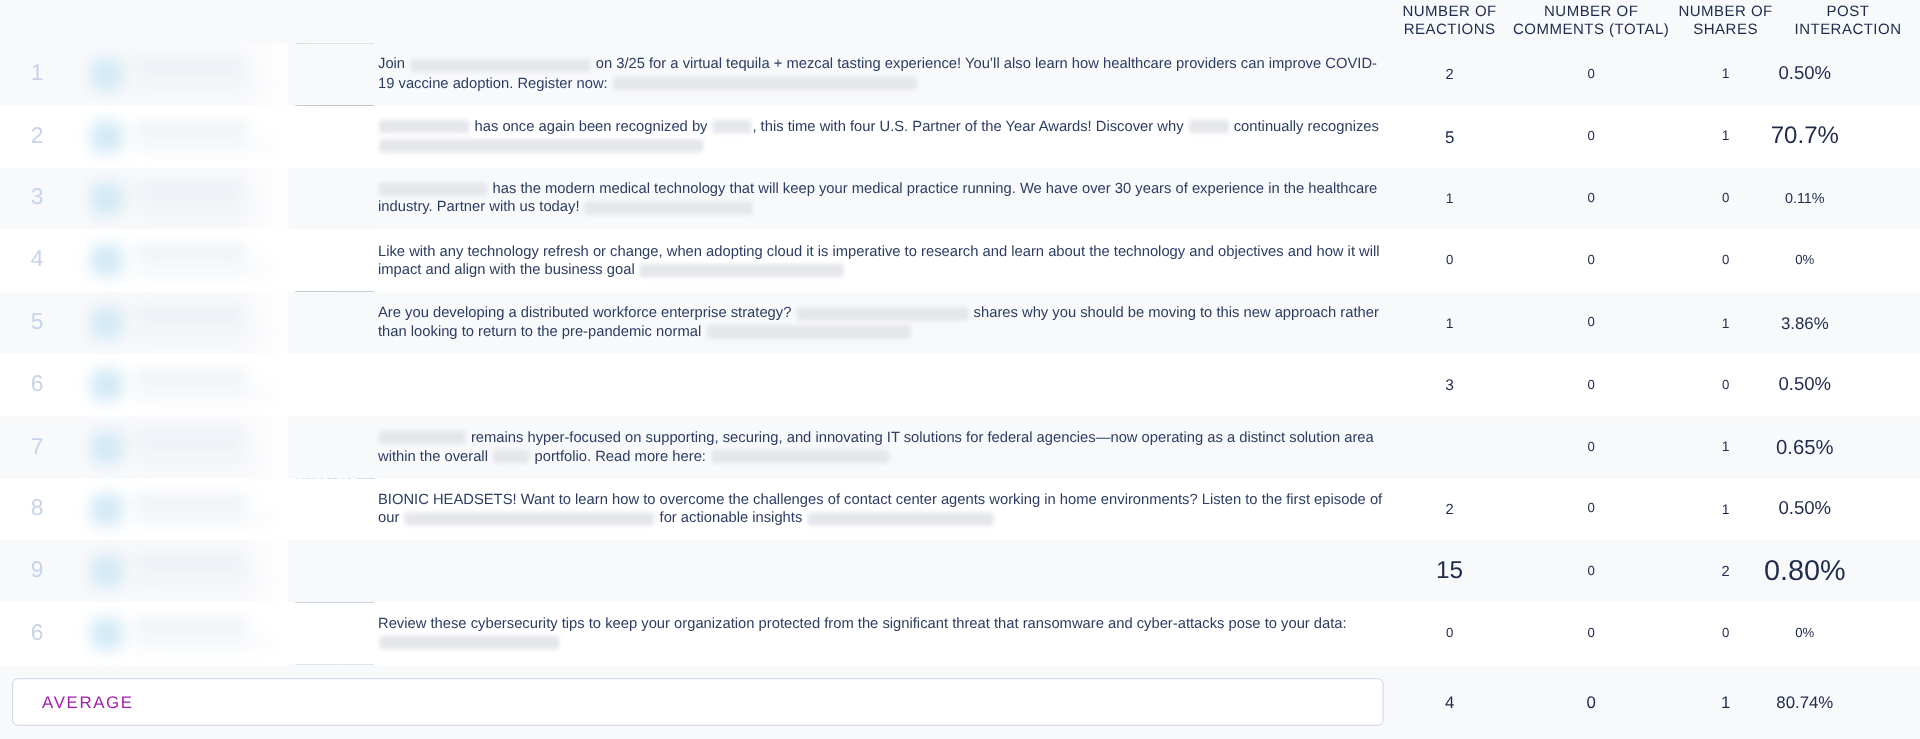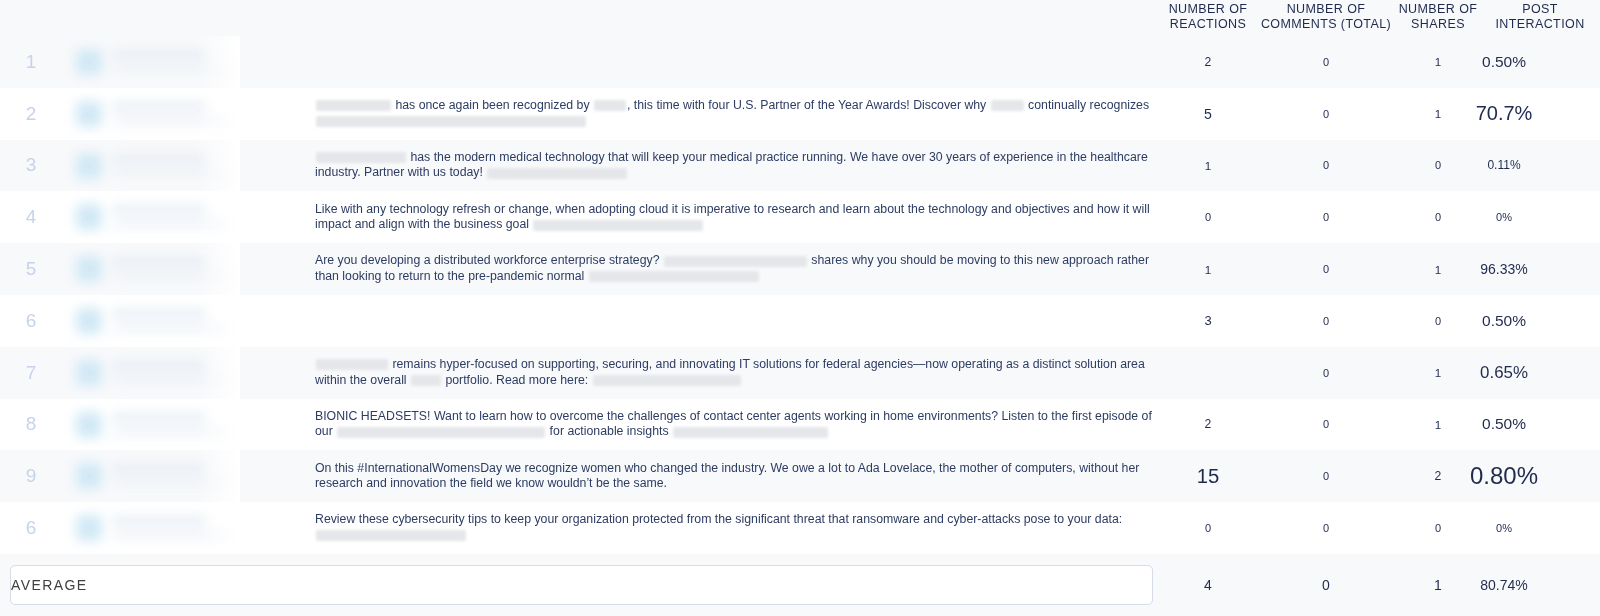--- a/index.html
+++ b/index.html
@@ -140,23 +140,24 @@
   .avgbox {
     position: absolute; left: 10px; top: 11px;
     width: 1143px; height: 40px;
     box-sizing: border-box;
     border: 1px solid #d6dce8;
     border-radius: 5px;
     background: #ffffff;
     display: flex; align-items: center;
   }
   .avgbox .lbl {
+    margin-left: 24px;
     font-size: 14px;
     letter-spacing: 1.4px;
-    color: #404040;
+    color: #a21caf;
   }
   .foot .num { top: 11px; height: 40px; font-size: 14px; }
 </style>
 </head>
 <body>
 
 <div id="app">
 
   <div class="thead">
       <div class="hcell" style="left: 1160px; width: 96px;">NUMBER OF
@@ -214,20 +215,23 @@
       <div class="row odd" style="top: 0px;">
         <div class="rownum">1</div>
         <div class="meta">
           <div class="blurwrap">
             <div class="av"></div>
             <div class="l1"></div>
             <div class="l2"></div>
           </div>
           <div class="fade"></div>
         </div>
+        <div class="posttext">
+          <div class="tx">Join <span class="redact" style="width: 150px;"></span> on 3/25 for a virtual tequila + mezcal tasting experience! You’ll also learn how healthcare providers can improve COVID-19 vaccine adoption. Register now: <span class="redact" style="width: 253px;"></span></div>
+        </div>
         <div class="num c-react" style="font-size: 12.2px;">2</div>
         <div class="num c-comm" style="font-size: 11px;">0</div>
         <div class="num c-share" style="font-size: 11.6px;">1</div>
         <div class="num c-pct" style="font-size: 15.5px;">0.50%</div>
       </div>
       <div class="row even" style="top: 51.8px;">
         <div class="rownum">2</div>
         <div class="meta">
           <div class="blurwrap">
             <div class="av"></div>
@@ -289,21 +293,21 @@
             <div class="l2"></div>
           </div>
           <div class="fade"></div>
         </div>
         <div class="posttext">
           <div class="tx">Are you developing a distributed workforce enterprise strategy? <span class="redact" style="width: 143px;"></span> shares why you should be moving to this new approach rather than looking to return to the pre-pandemic normal <span class="redact" style="width: 170px;"></span></div>
         </div>
         <div class="num c-react" style="font-size: 11.6px;">1</div>
         <div class="num c-comm" style="font-size: 11px;">0</div>
         <div class="num c-share" style="font-size: 11.6px;">1</div>
-        <div class="num c-pct" style="font-size: 14px;">96.33%</div>
+        <div class="num c-pct" style="font-size: 14px;">3.86%</div>
       </div>
       <div class="row even" style="top: 259px;">
         <div class="rownum">6</div>
         <div class="meta">
           <div class="blurwrap">
             <div class="av"></div>
             <div class="l1"></div>
             <div class="l2"></div>
           </div>
           <div class="fade"></div>
@@ -353,23 +357,20 @@
       </div>
       <div class="row odd" style="top: 414.4px;">
         <div class="rownum">9</div>
         <div class="meta">
           <div class="blurwrap">
             <div class="av"></div>
             <div class="l1"></div>
             <div class="l2"></div>
           </div>
           <div class="fade"></div>
-        </div>
-        <div class="posttext">
-          <div class="tx">On this #InternationalWomensDay we recognize women who changed the industry. We owe a lot to Ada Lovelace, the mother of computers, without her research and innovation the field we know wouldn’t be the same.</div>
         </div>
         <div class="num c-react" style="font-size: 20.3px;">15</div>
         <div class="num c-comm" style="font-size: 11px;">0</div>
         <div class="num c-share" style="font-size: 12.2px;">2</div>
         <div class="num c-pct" style="font-size: 24px;">0.80%</div>
       </div>
       <div class="row even" style="top: 466.2px;">
         <div class="rownum">6</div>
         <div class="meta">
           <div class="blurwrap">

